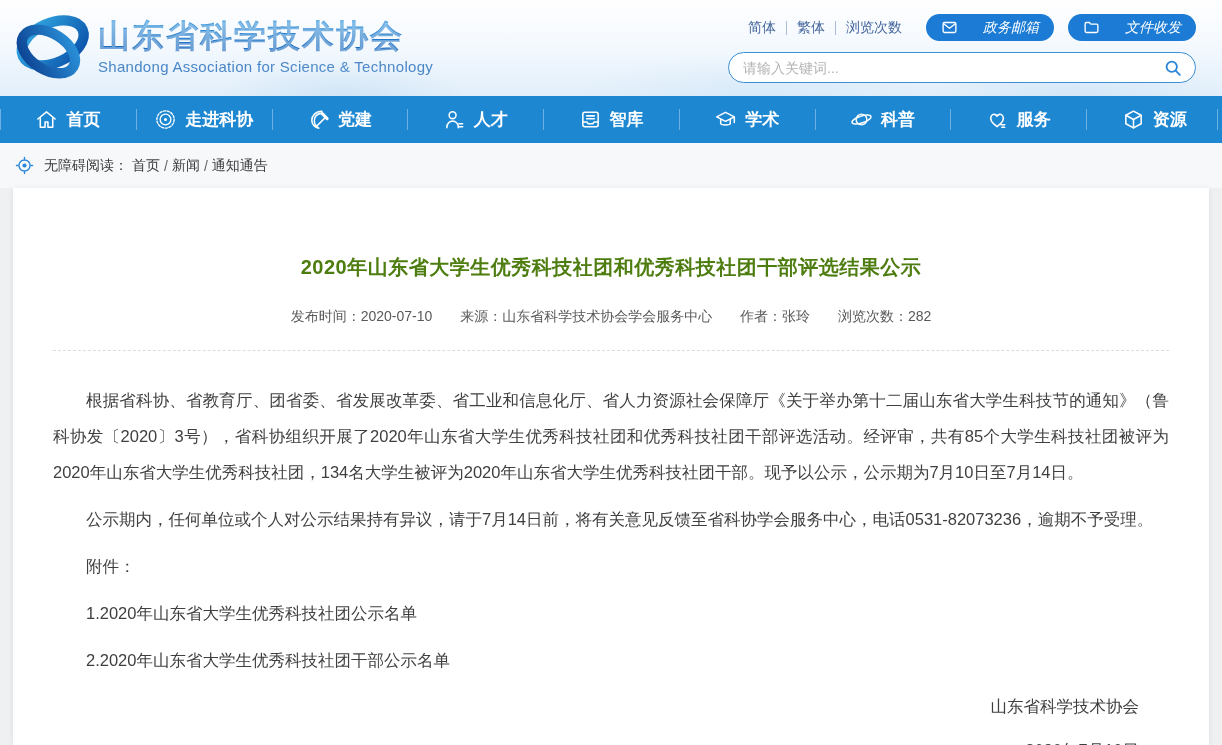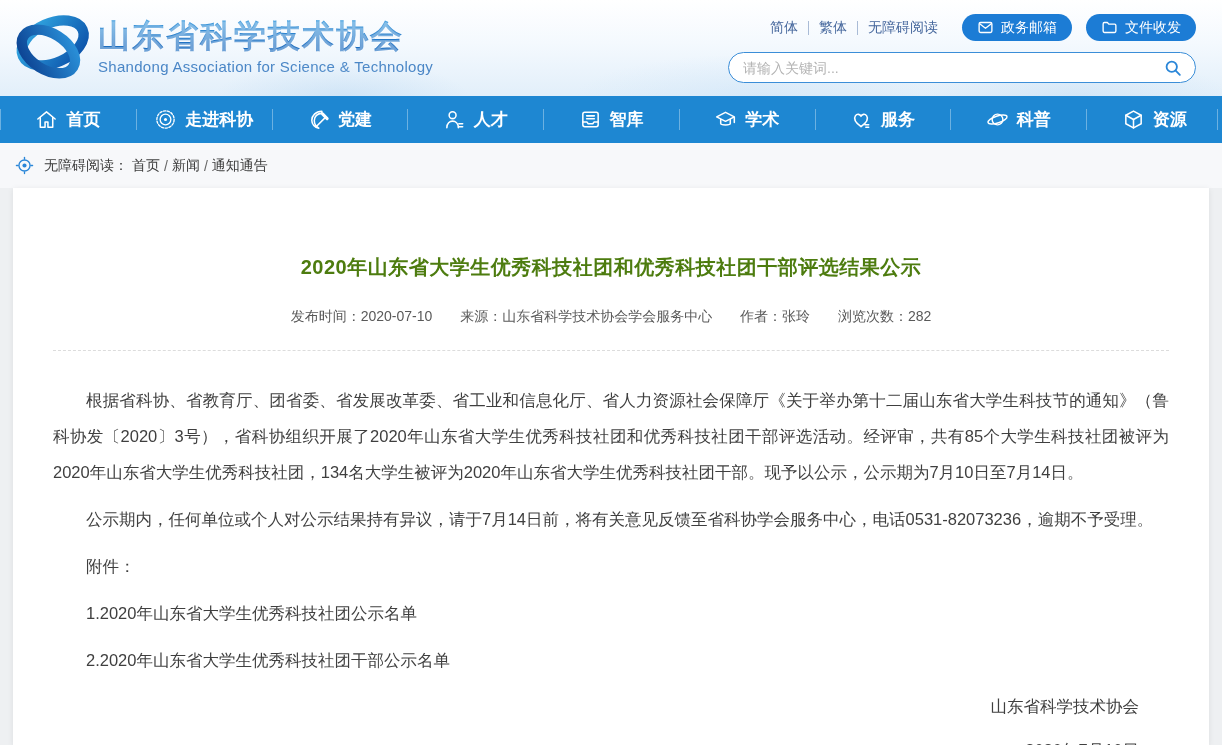--- a/index.html
+++ b/index.html
@@ -27,22 +27,22 @@
     -webkit-background-clip:text; background-clip:text; color:transparent;
     text-shadow:0 1px 1px rgba(255,255,255,.4);
   }
   .site-name-en{ font-size:15px; color:#4a86c6; margin-top:3px; letter-spacing:.3px; }
 
   .header-right{ padding:14px 26px 0 0; display:flex; flex-direction:column; align-items:flex-end; z-index:2; }
   .top-row{ display:flex; align-items:center; height:27px; }
   .top-link{ font-size:14px; color:#44669c; cursor:pointer; padding:0 10px; }
   .vbar{ width:1px; height:14px; background:#a9bbd6; }
   .pill-btn{
-    display:flex; align-items:center; gap:7px; height:27px; padding:0 15px; margin-left:14px;
-    background:#1c7cd5; border-radius:14px; color:#fff; font-size:14px; cursor:pointer; border:none;
+    display:flex; align-items:center; gap:25px; height:27px; padding:0 15px; margin-left:14px;
+    background:#1c7cd5; border-radius:14px; color:#fff; font-size:14px; cursor:pointer; border:none;font-style:italic;
   }
   .pill-btn svg{ display:block; }
   .search-box{
     margin-top:11px; width:468px; height:31px; background:#fff; border:1px solid #3b8ed8;
     border-radius:16px; display:flex; align-items:center; padding:0 12px 0 14px;
   }
   .search-box input{
     flex:1; border:none; outline:none; font-size:14px; color:#333; background:transparent;
     font-family:inherit;
   }
@@ -116,21 +116,21 @@
       <div class="site-name-en">Shandong Association for Science &amp; Technology</div>
     </div>
   </div>
 
   <div class="header-right">
     <div class="top-row">
       <span class="top-link">简体</span>
       <span class="vbar"></span>
       <span class="top-link">繁体</span>
       <span class="vbar"></span>
-      <span class="top-link">无障碍阅读</span>
+      <span class="top-link">浏览次数</span>
 
       <button class="pill-btn">
         <svg width="17" height="17" viewBox="0 0 24 24" fill="none" stroke="#fff" stroke-width="1.9" stroke-linecap="round" stroke-linejoin="round">
           <rect x="3" y="5" width="18" height="14" rx="2"></rect>
           <path d="M3.8 6.6 L12 13 L20.2 6.6"></path>
         </svg>
         <span>政务邮箱</span>
       </button>
 
       <button class="pill-btn">
@@ -198,33 +198,33 @@
     </li>
     <li>
       <svg width="23" height="23" viewBox="0 0 24 24" fill="none" stroke="#fff" stroke-width="1.6" stroke-linecap="round" stroke-linejoin="round">
         <path d="M12 4.5 L2.8 9.2 L12 13.9 L21.2 9.2 Z"></path>
         <path d="M7 12 v4.3 c0 1.8 10 1.8 10 0 V12"></path>
         <line x1="21.2" y1="9.8" x2="21.2" y2="15"></line>
       </svg>
       <span>学术</span>
     </li>
     <li>
+      <svg width="23" height="23" viewBox="0 0 24 24" fill="none" stroke="#fff" stroke-width="1.5" stroke-linecap="round">
+        <circle cx="12" cy="12" r="5.6"></circle>
+        <ellipse cx="12" cy="12" rx="10.4" ry="3.6" transform="rotate(-18 12 12)"></ellipse>
+      </svg>
+      <span>科普</span>
+    </li>
+    <li>
       <svg width="23" height="23" viewBox="0 0 24 24" fill="none" stroke="#fff" stroke-width="1.6" stroke-linecap="round" stroke-linejoin="round">
         <path d="M11.5 19.5 C5.2 14.8 3.8 10.8 5.6 8.2 C7.4 5.7 10.6 6.4 11.5 8.7 C12.4 6.4 15.6 5.7 17.4 8.2 C19.2 10.8 17.8 14.8 11.5 19.5 Z"></path>
         <line x1="15.5" y1="17.5" x2="19.5" y2="17.5"></line>
         <line x1="16.5" y1="20" x2="19.5" y2="20"></line>
       </svg>
       <span>服务</span>
-    </li>
-    <li>
-      <svg width="23" height="23" viewBox="0 0 24 24" fill="none" stroke="#fff" stroke-width="1.5" stroke-linecap="round">
-        <circle cx="12" cy="12" r="5.6"></circle>
-        <ellipse cx="12" cy="12" rx="10.4" ry="3.6" transform="rotate(-18 12 12)"></ellipse>
-      </svg>
-      <span>科普</span>
     </li>
     <li>
       <svg width="23" height="23" viewBox="0 0 24 24" fill="none" stroke="#fff" stroke-width="1.6" stroke-linecap="round" stroke-linejoin="round">
         <path d="M12 3.2 L20 7.6 V16.4 L12 20.8 L4 16.4 V7.6 Z"></path>
         <path d="M4 7.6 L12 12 L20 7.6"></path>
         <line x1="12" y1="12" x2="12" y2="20.8"></line>
       </svg>
       <span>资源</span>
     </li>
   </ul>

